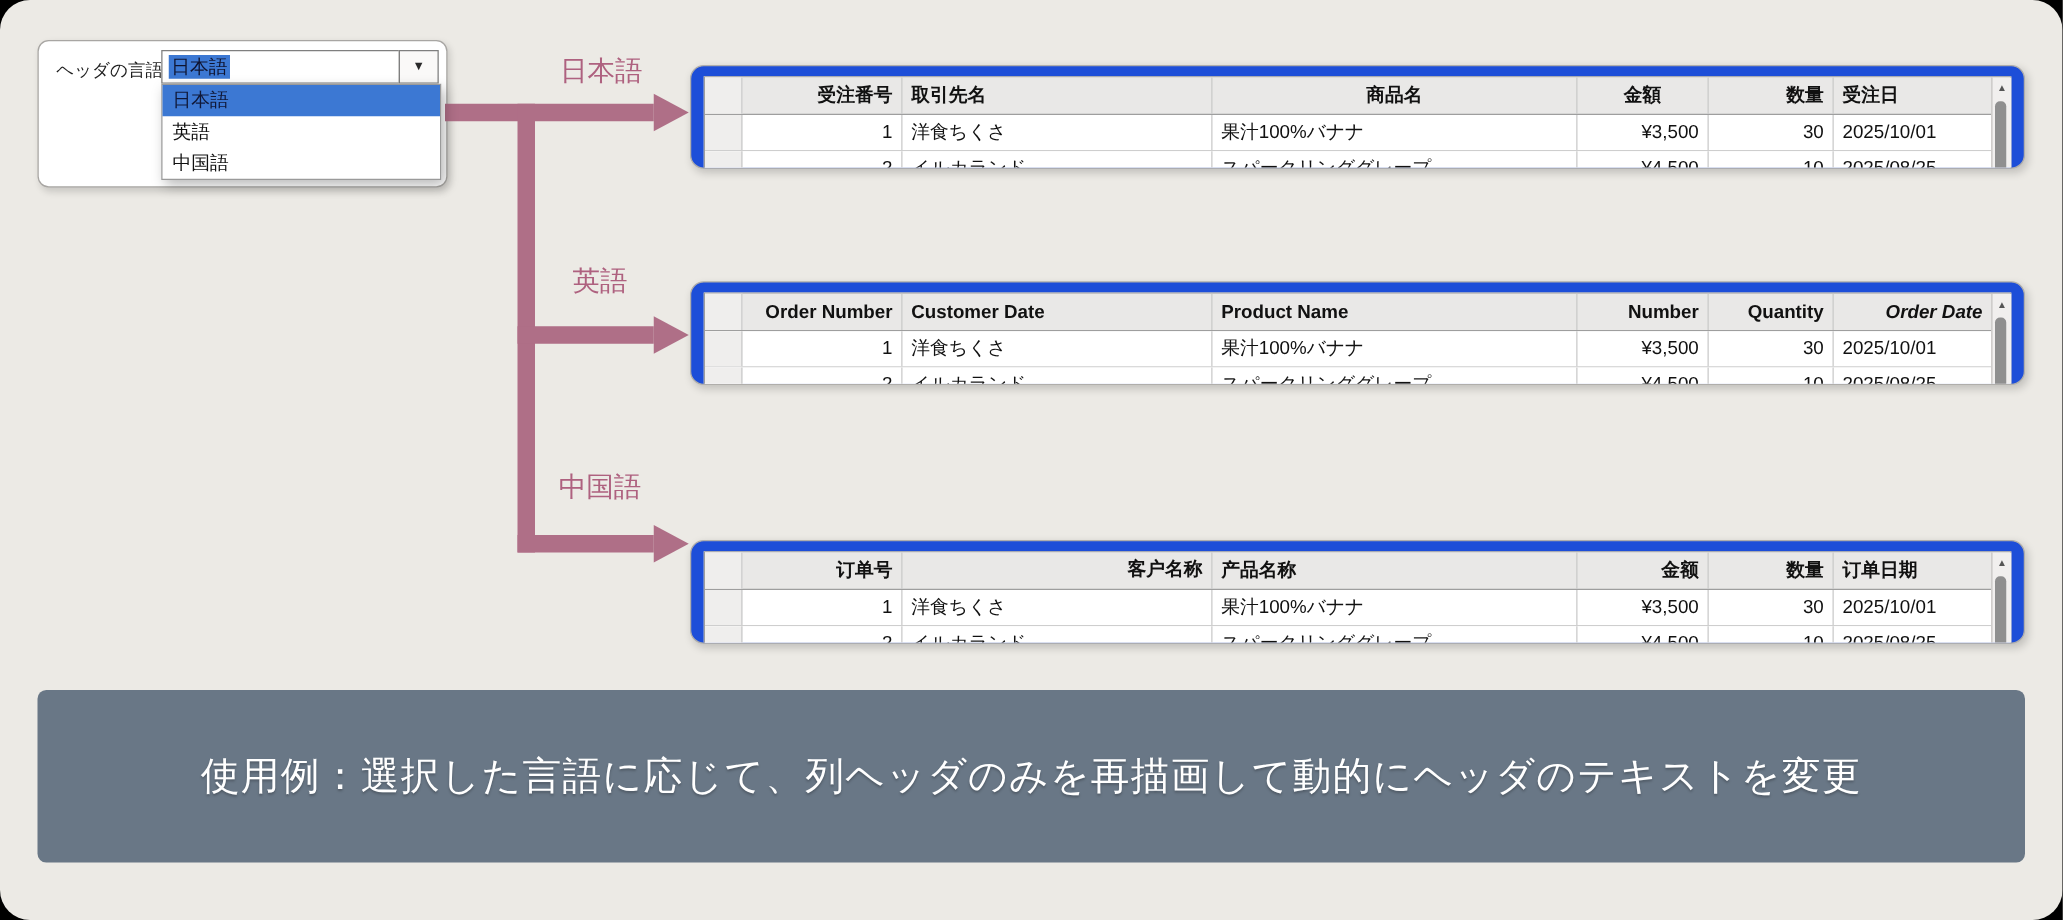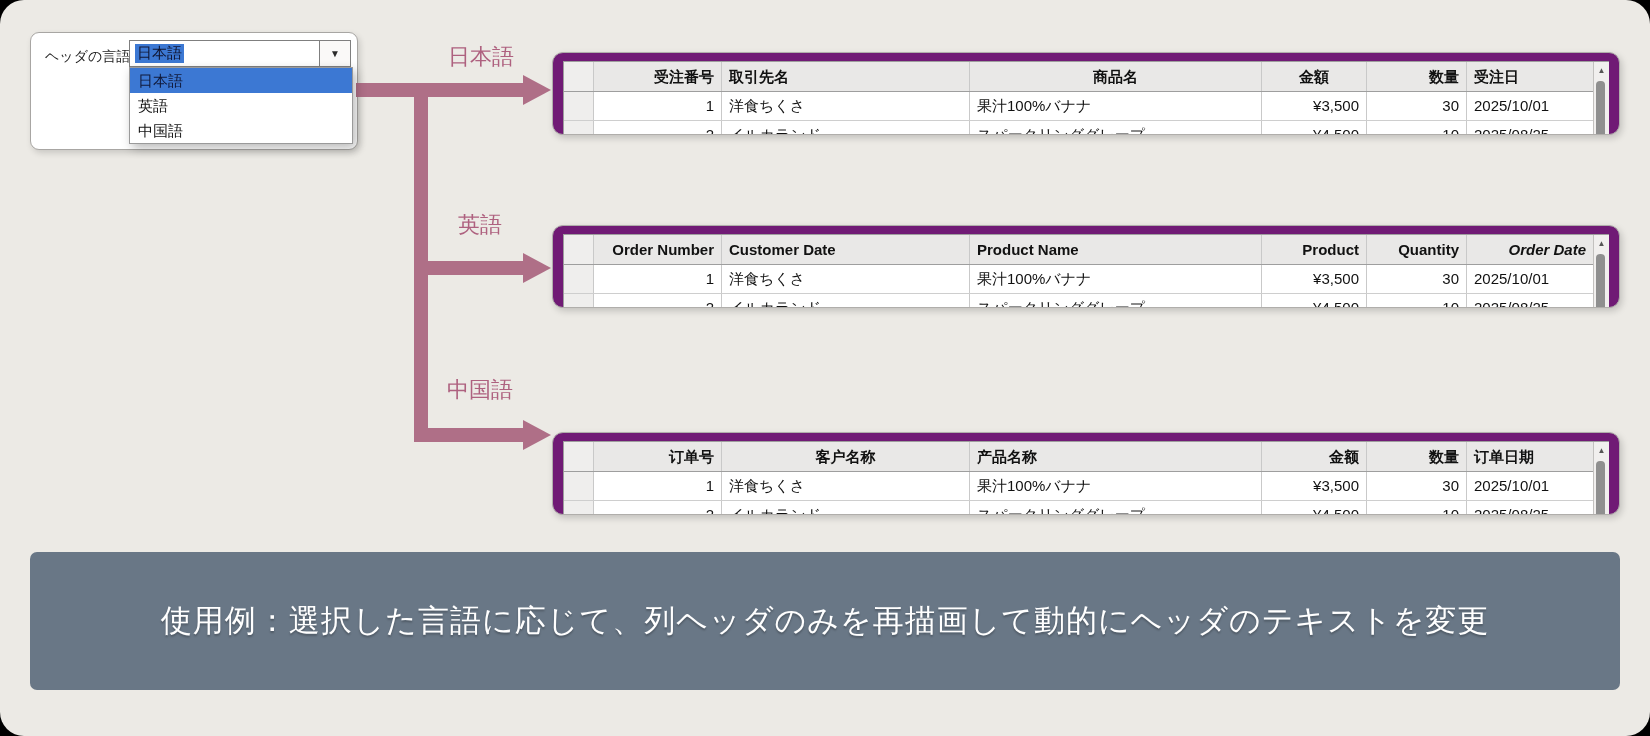--- a/index.html
+++ b/index.html
@@ -20,21 +20,21 @@
   .dd-item{height:25px;line-height:25px;padding-left:8px;font-size:15px;color:#111;}
   .dd-item.selected{background:#3C78D3;color:#101838;}
 
   
   .bar{position:absolute;background:#AF6F87;}
   .ahead{position:absolute;width:0;height:0;border-left:28px solid #AF6F87;
          border-top:15px solid transparent;border-bottom:15px solid transparent;}
   .arrow-label{position:absolute;font-size:22px;color:#AE617F;}
 
   
-  .table-card{position:absolute;left:552px;width:1068px;height:83px;background:#701a75;
+  .table-card{position:absolute;left:552px;width:1068px;height:83px;background:#1d4ed8;
               border:1px solid #b0aeab;border-radius:11px;box-shadow:2px 3px 7px rgba(0,0,0,.18);
               padding:8px 10px 0 10px;overflow:hidden;box-sizing:border-box;}
   .grid{display:flex;border:1px solid #9e9e9e;background:#fff;height:120px;}
   .cols{display:flex;flex-direction:column;}
   .trow{display:flex;border-bottom:1px solid #cecece;background:#fff;height:28px;}
   .trow.thead{background:#e9e8e7;border-bottom:1px solid #9e9e9e;height:29px;}
   .tcell{box-sizing:border-box;border-right:1px solid #c9c9c9;font-size:15px;color:#111;
          padding:0 7px;line-height:28px;white-space:nowrap;overflow:hidden;}
   .thead .tcell{font-weight:bold;line-height:29px;}
   .selcell{background:#efeeed;}
@@ -119,21 +119,21 @@
     </div>
   </div>
   <div class="table-card" style="top:225px;">
     <div class="grid">
       <div class="cols">
           <div class="trow thead">
             <div class="tcell selcell" style="width: 30px; text-align: center;"></div>
             <div class="tcell" style="width: 128px; text-align: right;">Order Number</div>
             <div class="tcell" style="width: 248px; text-align: left;">Customer Date</div>
             <div class="tcell" style="width: 292px; text-align: left;">Product Name</div>
-            <div class="tcell" style="width: 105px; text-align: right;">Product</div>
+            <div class="tcell" style="width: 105px; text-align: right;">Number</div>
             <div class="tcell" style="width: 100px; text-align: right;">Quantity</div>
             <div class="tcell" style="width: 126px; text-align: right; border-right: none; font-style: italic;">Order Date</div>
           </div>
           <div class="trow">
             <div class="tcell selcell" style="width: 30px; text-align: center;"></div>
             <div class="tcell" style="width: 128px; text-align: right;">1</div>
             <div class="tcell" style="width: 248px; text-align: left;">洋食ちくさ</div>
             <div class="tcell" style="width: 292px; text-align: left;">果汁100%バナナ</div>
             <div class="tcell" style="width: 105px; text-align: right;">¥3,500</div>
             <div class="tcell" style="width: 100px; text-align: right;">30</div>
@@ -154,21 +154,21 @@
         <div class="vs-thumb"></div>
       </div>
     </div>
   </div>
   <div class="table-card" style="top:396px;margin-top:36px;">
     <div class="grid">
       <div class="cols">
           <div class="trow thead">
             <div class="tcell selcell" style="width: 30px; text-align: center;"></div>
             <div class="tcell" style="width: 128px; text-align: right;">订单号</div>
-            <div class="tcell" style="width: 248px; text-align: center;">客户名称</div>
+            <div class="tcell" style="width: 248px; text-align: right; font-family: Liberation Mono, monospace;">客户名称</div>
             <div class="tcell" style="width: 292px; text-align: left;">产品名称</div>
             <div class="tcell" style="width: 105px; text-align: right;">金额</div>
             <div class="tcell" style="width: 100px; text-align: right;">数量</div>
             <div class="tcell" style="width: 126px; text-align: left; border-right: none;">订单日期</div>
           </div>
           <div class="trow">
             <div class="tcell selcell" style="width: 30px; text-align: center;"></div>
             <div class="tcell" style="width: 128px; text-align: right;">1</div>
             <div class="tcell" style="width: 248px; text-align: left;">洋食ちくさ</div>
             <div class="tcell" style="width: 292px; text-align: left;">果汁100%バナナ</div>

